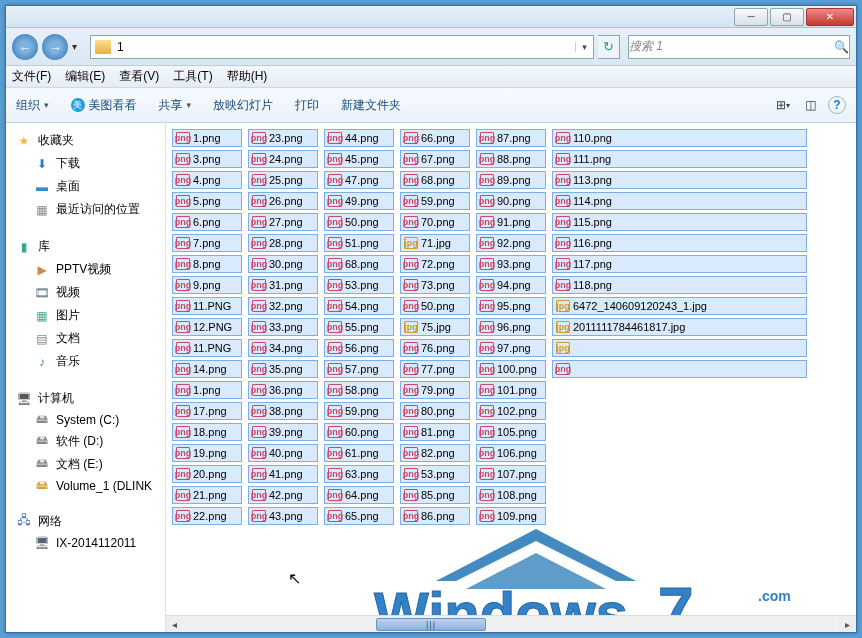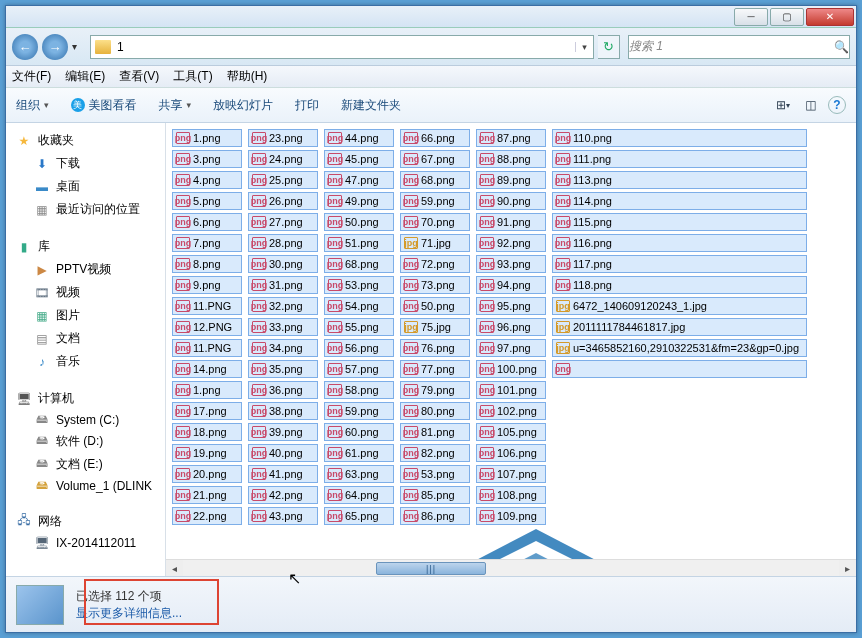--- a/index.html
+++ b/index.html
@@ -624,21 +624,20 @@
               <div class="fitem jpg">
                 <span class="fico">jpg</span>
                 <span>6472_140609120243_1.jpg</span>
               </div>
               <div class="fitem jpg">
                 <span class="fico">jpg</span>
                 <span>2011111784461817.jpg</span>
               </div>
               <div class="fitem jpg">
                 <span class="fico">jpg</span>
-                <span>u=3465852160,2910322531&amp;fm=23&amp;gp=0.jpg</span>
               </div>
               <div class="fitem">
                 <span class="fico">png</span>
               </div>
             </div>
           </div>
         <div class="watermark">
           <svg width="460" height="140" viewBox="0 0 460 140">
             <polygon points="170,6 270,58 250,58 170,18 90,58 70,58" fill="#2a7ab8"></polygon>
             <polygon points="170,30 240,66 100,66" fill="#2a7ab8" opacity=".85"></polygon>
@@ -650,23 +649,15 @@
         </div>
       </div>
       <div class="hscroll">
         <div class="hsbtn">◂</div>
         <div class="hsthumb">|||</div>
         <div class="hsbtn" style="margin-left:auto">▸</div>
       </div>
     </div>
   </div>
 
-  <div class="statusbar">
-    <div class="statthumb"></div>
-    <div class="stattext">
-      <div>已选择 112 个项</div>
-      <div class="statlink">显示更多详细信息...</div>
-    </div>
-    <div class="redframe"></div>
-  </div>
 </div>
 
 <div class="cursor">↖</div>
 
 </body></html>

